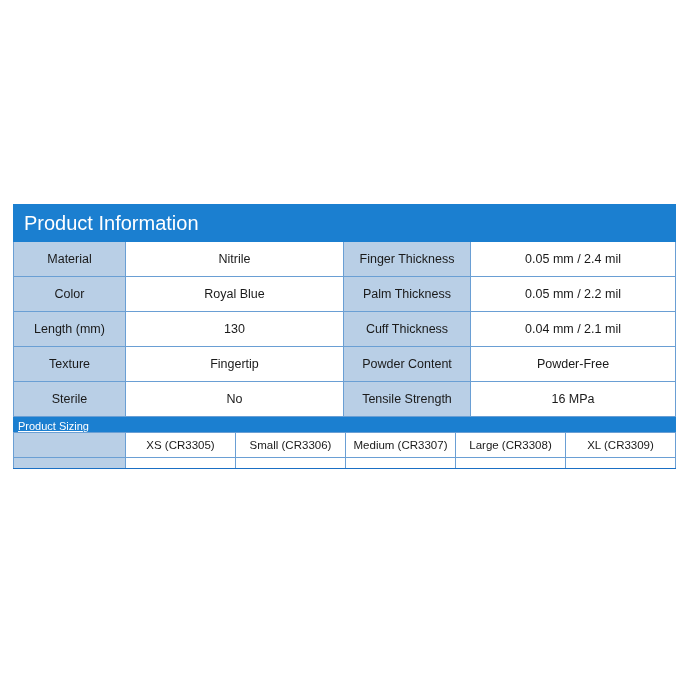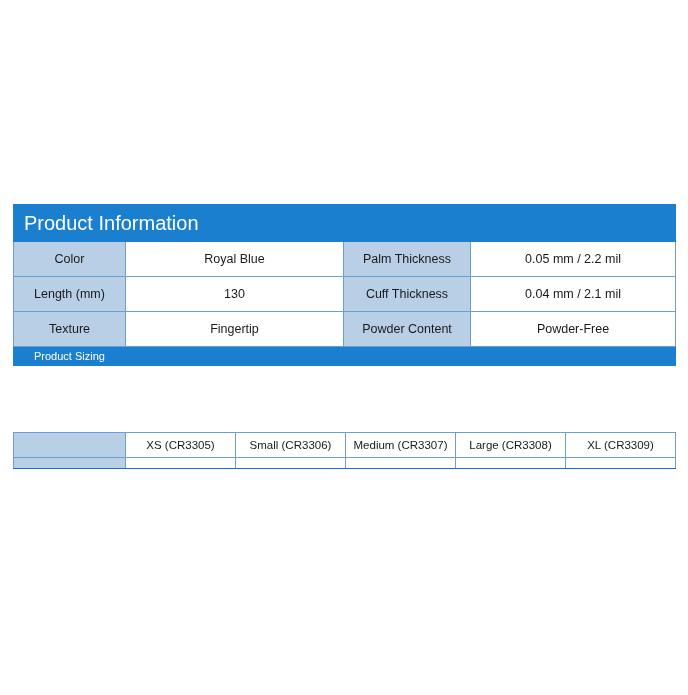--- a/index.html
+++ b/index.html
@@ -57,23 +57,24 @@
 
   .value-cell {
     background: #ffffff;
   }
 
   .section-row td {
     background: #1b7fd0;
     border: 1px solid #1b7fd0;
     height: 18px;
     text-align: left;
-    padding-left: 20px;
+    padding-left: 4px;
     color: #ffffff;
     font-size: 11px;
+    text-decoration: underline;
   }
 
   .sizing-head td {
     height: 24px;
     font-size: 11.5px;
   }
 
   .sizing-head td.label-cell {
     background: #b9cfe6 !important;
   }
@@ -110,20 +111,26 @@
       <col class="col-a">
         <col class="col-b">
         <col class="col-c">
         <col class="col-d">
     </colgroup>
     <tbody>
       <tr class="title-row">
         <td colspan="4">Product Information</td>
       </tr>
 
+      <tr>
+        <td class="label-cell">Material</td>
+        <td class="value-cell">Nitrile</td>
+        <td class="label-cell">Finger Thickness</td>
+        <td class="value-cell">0.05 mm / 2.4 mil</td>
+      </tr>
 
       <tr>
         <td class="label-cell">Color</td>
         <td class="value-cell">Royal Blue</td>
         <td class="label-cell">Palm Thickness</td>
         <td class="value-cell">0.05 mm / 2.2 mil</td>
       </tr>
 
       <tr>
         <td class="label-cell">Length (mm)</td>
@@ -132,20 +139,26 @@
         <td class="value-cell">0.04 mm / 2.1 mil</td>
       </tr>
 
       <tr>
         <td class="label-cell">Texture</td>
         <td class="value-cell">Fingertip</td>
         <td class="label-cell">Powder Content</td>
         <td class="value-cell">Powder-Free</td>
       </tr>
 
+      <tr>
+        <td class="label-cell">Sterile</td>
+        <td class="value-cell">No</td>
+        <td class="label-cell">Tensile Strength</td>
+        <td class="value-cell">16 MPa</td>
+      </tr>
 
       <tr class="section-row">
         <td colspan="4">Product Sizing</td>
       </tr>
     </tbody>
   </table>
 
   <table class="spec-table" style="top: 432px; border-top: none;">
     <colgroup>
       <col class="s-col-1">

